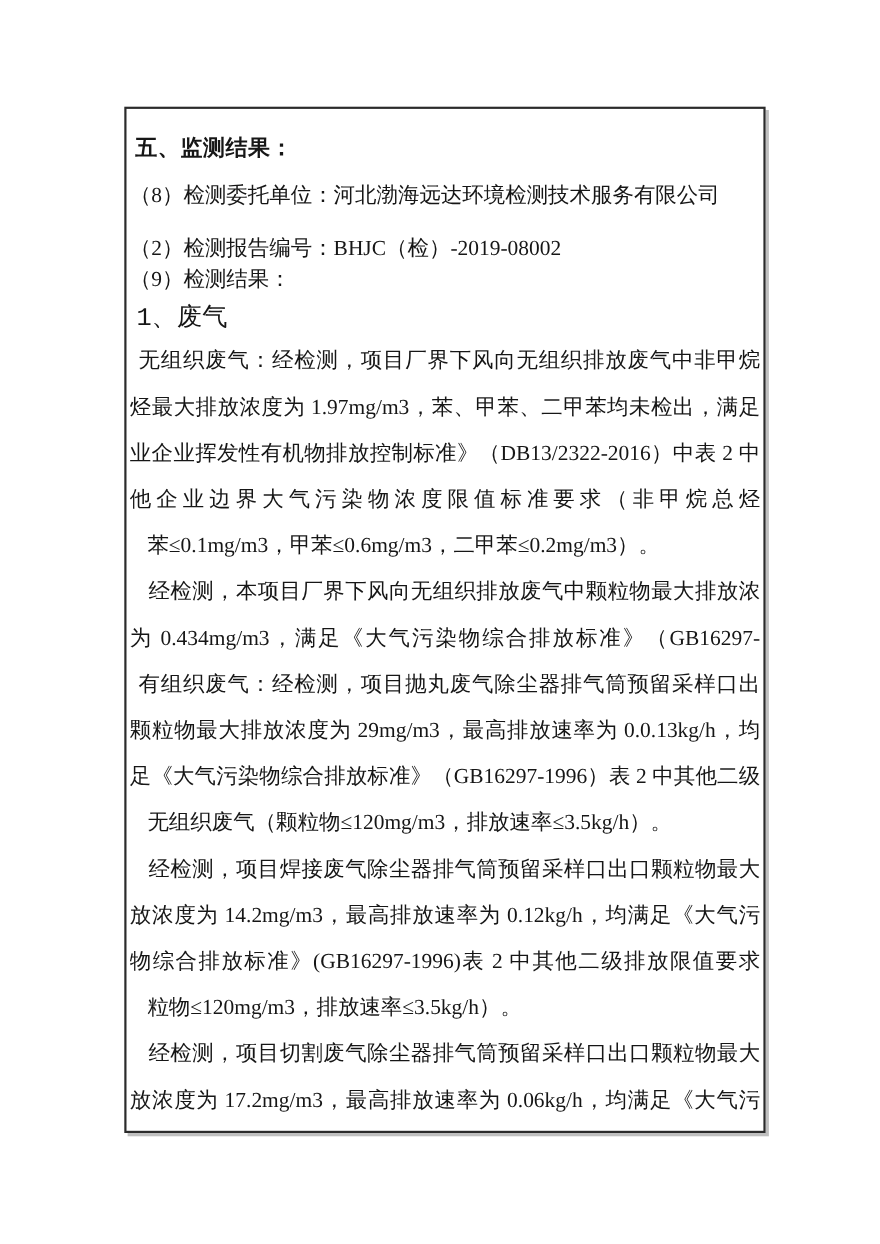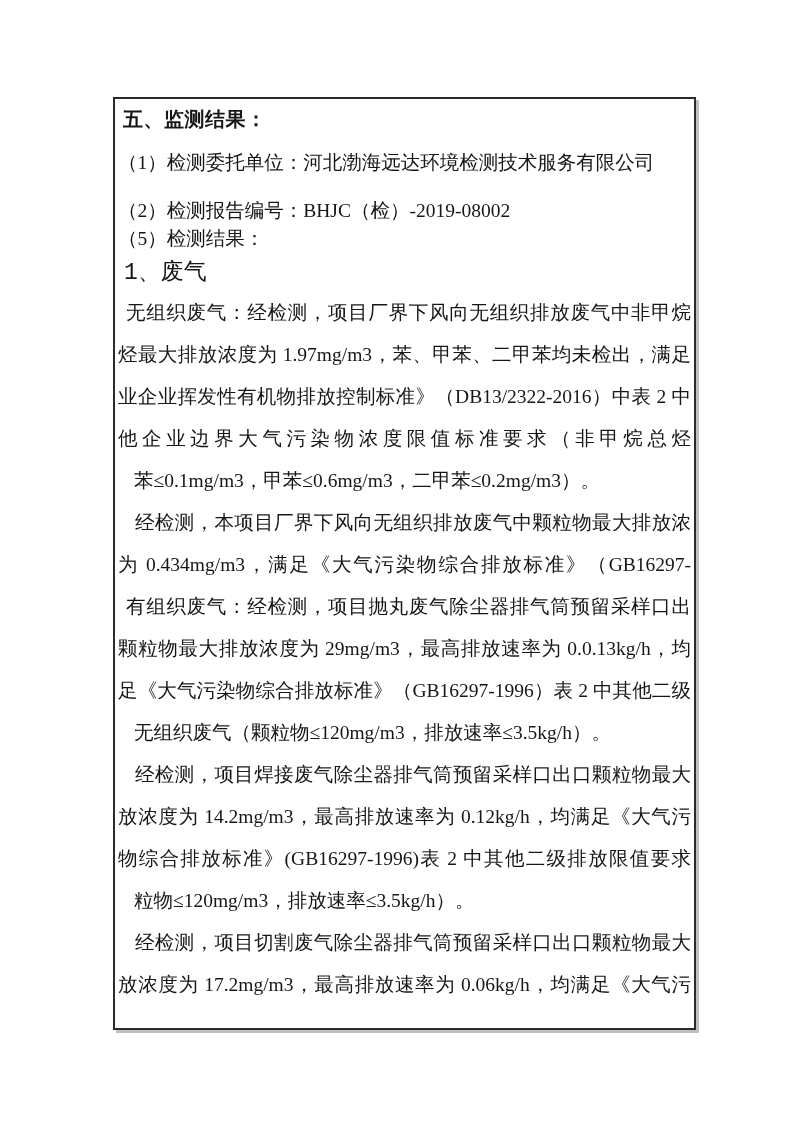--- a/index.html
+++ b/index.html
@@ -12,21 +12,21 @@
     overflow: hidden;
   }
   .panel {
     position: absolute;
     left: 113px; top: 97px;
     width: 583px; height: 933px;
     box-sizing: border-box;
     border: 2px solid #2b2b2b;
     box-shadow: 3px 3px 0 rgba(0,0,0,0.25);
     background: #ffffff;
-    padding: 0 3px;
+    padding: 16px 3px;
     overflow: hidden;
   }
   .heading {
     margin-top: 6px;
     padding-left: 5px;
     font-size: 20px;
     line-height: 28px;
     font-weight: bold;
     letter-spacing: 0.5px;
   }
@@ -60,23 +60,23 @@
   .bline.ind1 { text-indent: 8px; }
   .bline.ind2 { text-indent: 17px; }
 </style>
 </head>
 <body>
 
 <div class="page">
   <div class="panel">
     <div class="heading">五、监测结果：</div>
     <div class="items">
-        <div class="item-line">（1）检测委托单位：河北渤海远达环境检测技术服务有限公司</div>
+        <div class="item-line">（8）检测委托单位：河北渤海远达环境检测技术服务有限公司</div>
         <div class="item-line">（2）检测报告编号：BHJC（检）-2019-08002</div>
-        <div class="item-line">（5）检测结果：</div>
+        <div class="item-line">（9）检测结果：</div>
       </div>
     <div class="section">1、废气</div>
     <div class="body">
         <div class="bline ind1">无组织废气：经检测，项目厂界下风向无组织排放废气中非甲烷总</div>
         <div class="bline">烃最大排放浓度为 1.97mg/m3，苯、甲苯、二甲苯均未检出，满足《工</div>
         <div class="bline">业企业挥发性有机物排放控制标准》（DB13/2322-2016）中表 2 中其</div>
         <div class="bline">他企业边界大气污染物浓度限值标准要求（非甲烷总烃≤2.0mg/m3，</div>
         <div class="bline end">苯≤0.1mg/m3，甲苯≤0.6mg/m3，二甲苯≤0.2mg/m3）。</div>
         <div class="bline ind2">经检测，本项目厂界下风向无组织排放废气中颗粒物最大排放浓度</div>
         <div class="bline">为 0.434mg/m3，满足《大气污染物综合排放标准》（GB16297-1996）</div>

